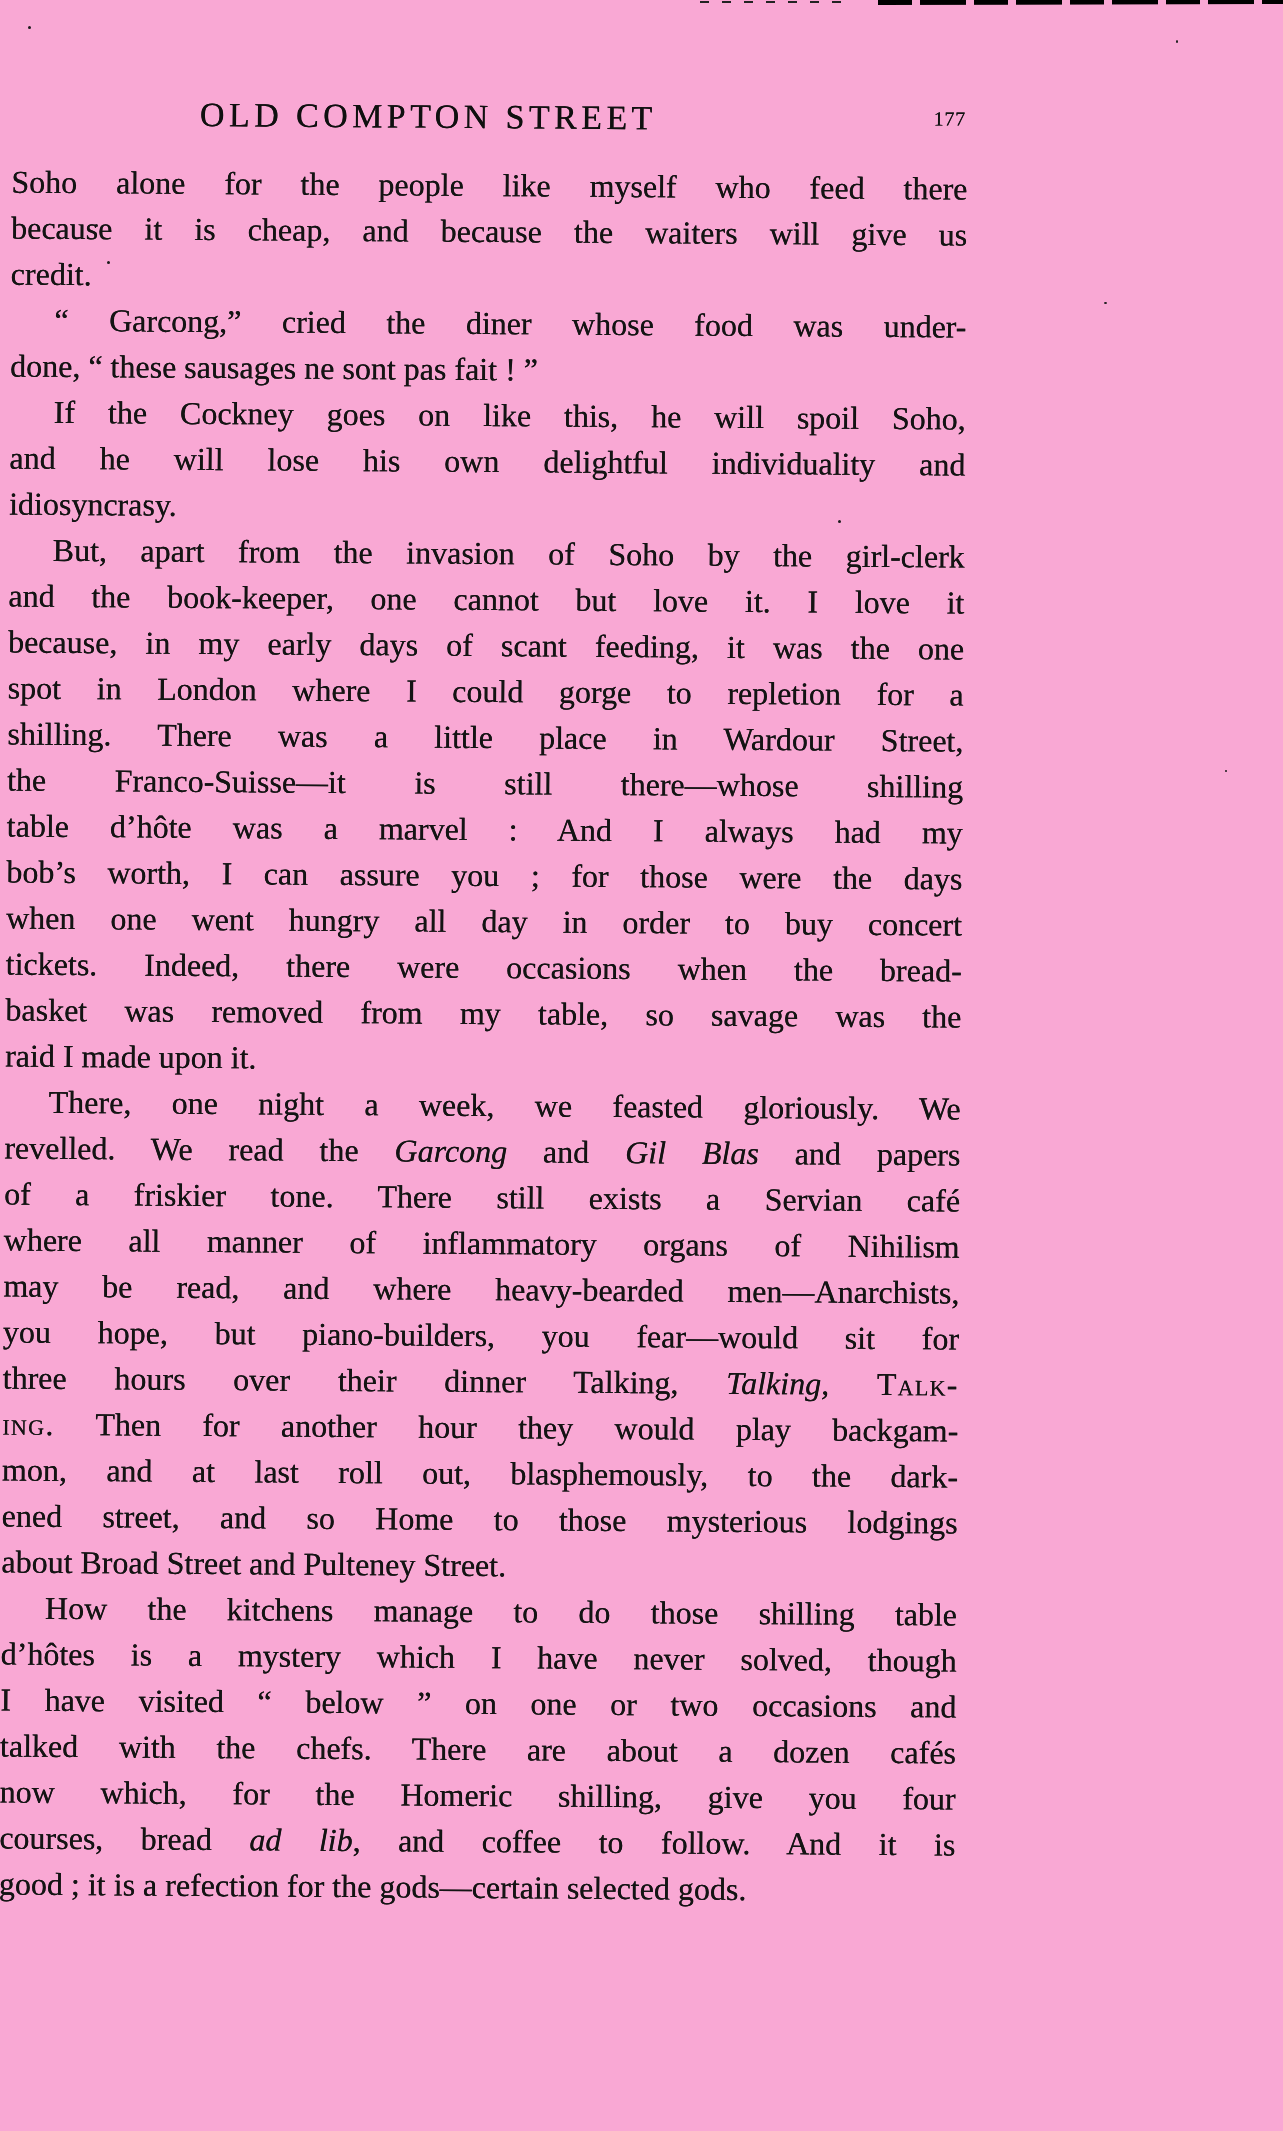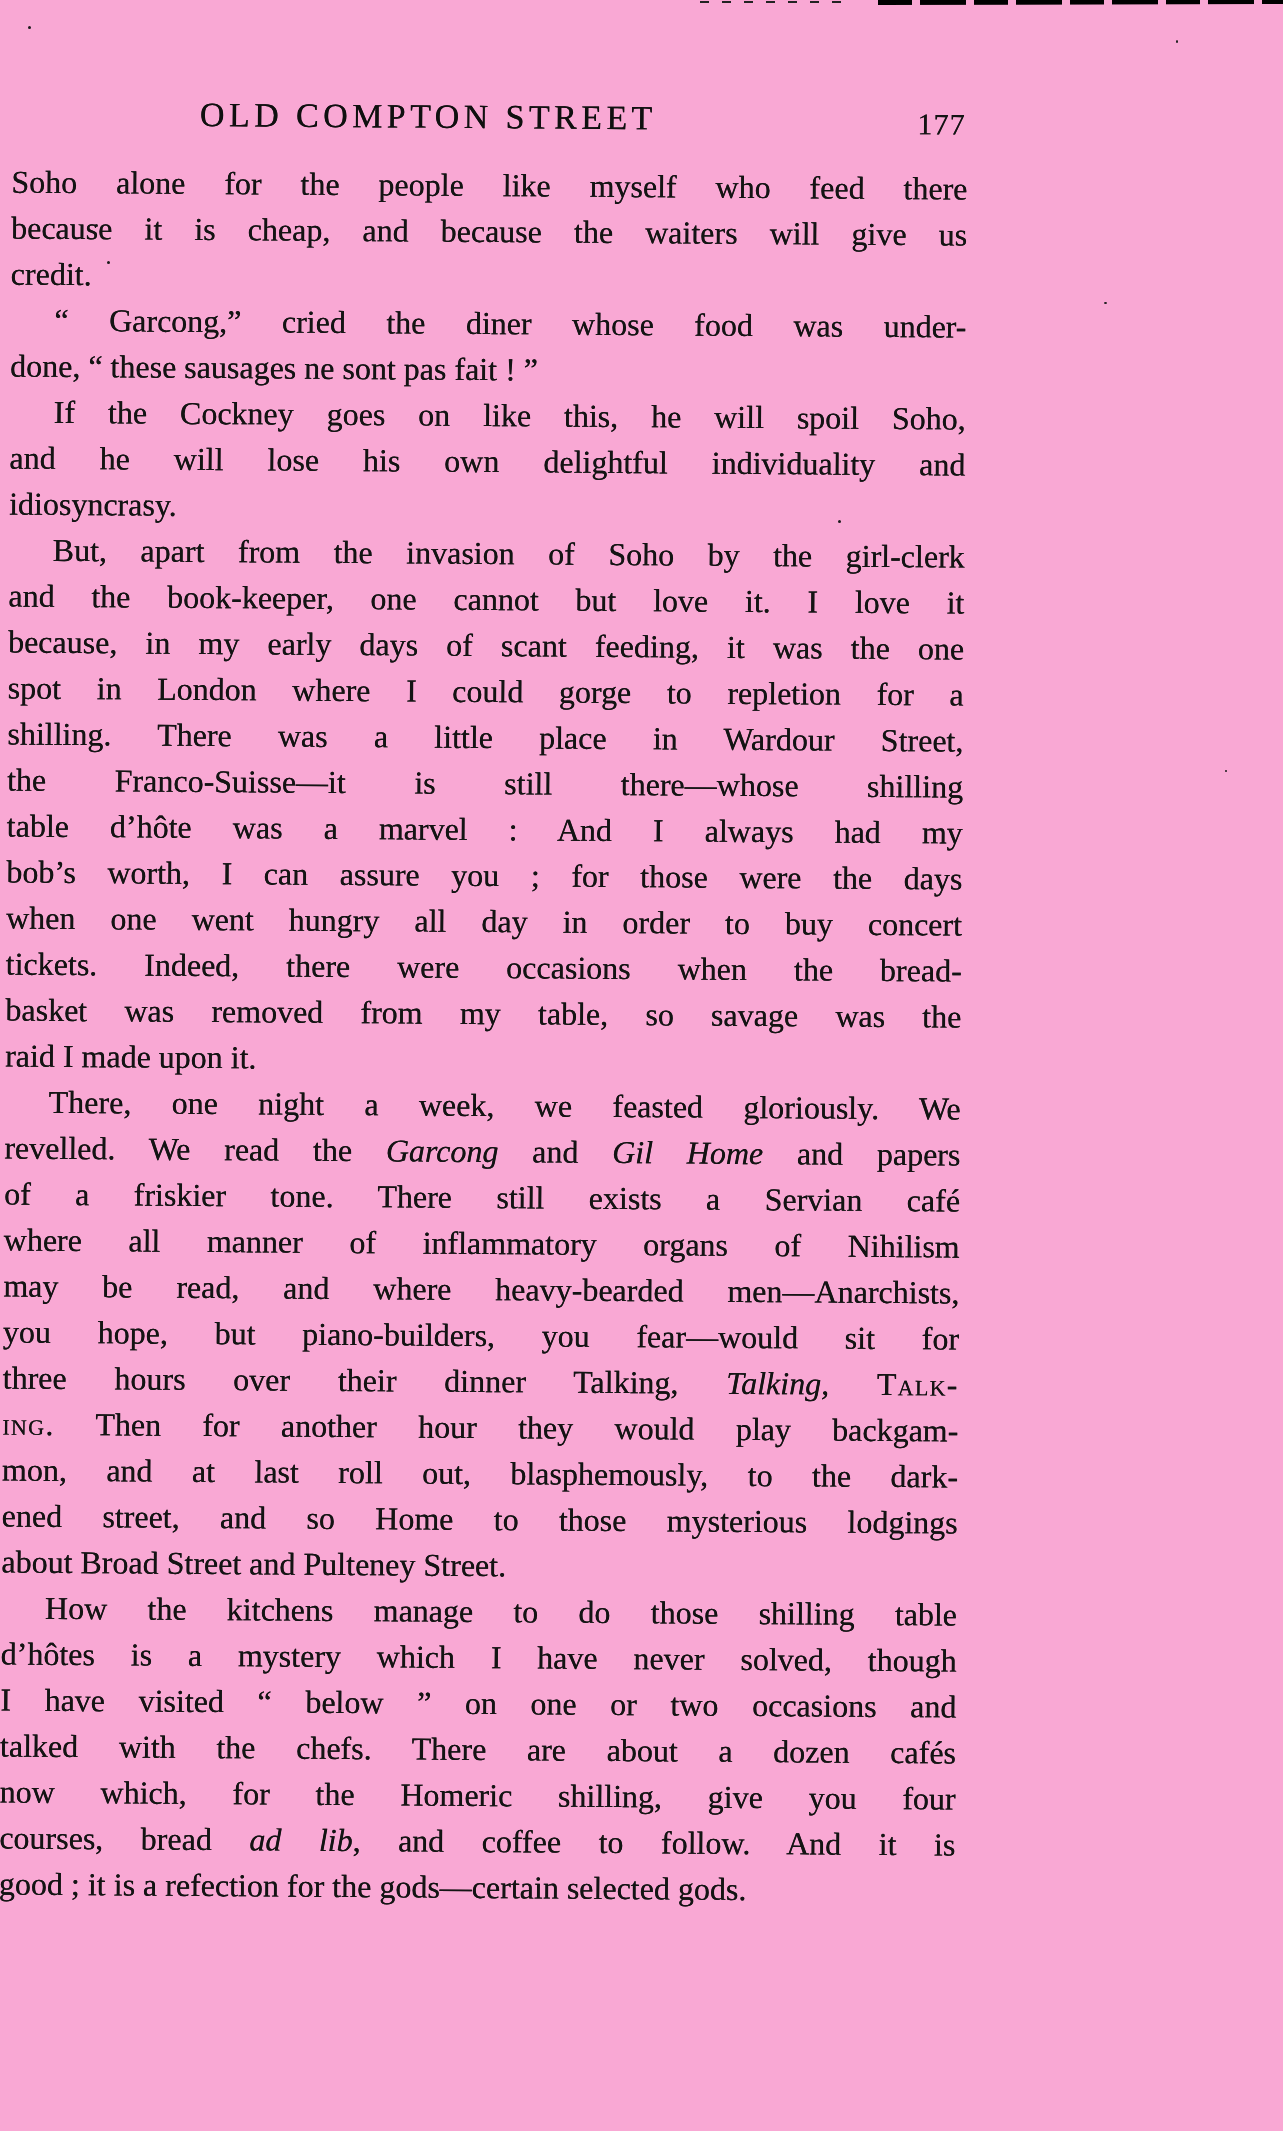--- a/index.html
+++ b/index.html
@@ -11,21 +11,21 @@
     transform:rotate(-0.15deg);transform-origin:left top;}
   .edge-artifact2{position:absolute;top:1px;left:700px;width:150px;height:2px;
     background:repeating-linear-gradient(90deg,#222 0 9px,transparent 9px 22px);}
   .speck{position:absolute;background:#1a1a1a;border-radius:50%;}
   
   .content{position:absolute;left:12px;top:98px;width:956px;
     transform:rotate(0.42deg);transform-origin:48% 0;}
   .header{position:relative;height:48px;margin-bottom:16px;}
   .title{position:absolute;left:188px;top:0;font-size:34px;letter-spacing:0.13em;
     color:#101010;text-shadow:0.3px 0 0 currentColor;}
-  .pagenum{position:absolute;right:2px;top:6px;font-size:30px;letter-spacing:0.04em;
+  .pagenum{position:absolute;right:2px;top:6px;font-size:20px;letter-spacing:0.04em;
     text-shadow:0.3px 0 0 currentColor;}
   .text{font-size:32px;line-height:46px;text-shadow:0.25px 0 0 currentColor;}
   .line{text-align:justify;text-align-last:justify;white-space:normal;}
   .line.last{text-align-last:left;}
   .line.indent{padding-left:44px;}
   .i{font-style:italic;}
   .sc{font-variant:small-caps;letter-spacing:0.04em;}
 </style>
 </head>
 <body>
@@ -78,21 +78,21 @@
         <div class="line">bob’s worth, I can assure you ; for those were the days</div>
         <div class="line">when one went hungry all day in order to buy concert</div>
         <div class="line">tickets.  Indeed, there were occasions when the bread-</div>
         <div class="line">basket was removed from my table, so savage was the</div>
         <div class="line last">raid I made upon it.</div>
       </div>
 
       <div>
         <div class="line indent">There, one night a week, we feasted gloriously.  We</div>
         <div class="line">
-          <span>revelled.  We read the </span><span class="i">Garcong</span><span> and </span><span class="i">Gil Home</span><span> and papers</span>
+          <span>revelled.  We read the </span><span class="i">Garcong</span><span> and </span><span class="i">Gil Blas</span><span> and papers</span>
         </div>
         <div class="line">of a friskier tone.  There still exists a Servian café</div>
         <div class="line">where all manner of inflammatory organs of Nihilism</div>
         <div class="line">may be read, and where heavy-bearded men—Anarchists,</div>
         <div class="line">you hope, but piano-builders, you fear—would sit for</div>
         <div class="line">
           <span>three hours over their dinner Talking, </span><span class="i">Talking, </span><span class="sc">Talk-</span>
         </div>
         <div class="line">
           <span class="sc">ing.</span><span>  Then for another hour they would play backgam-</span>

